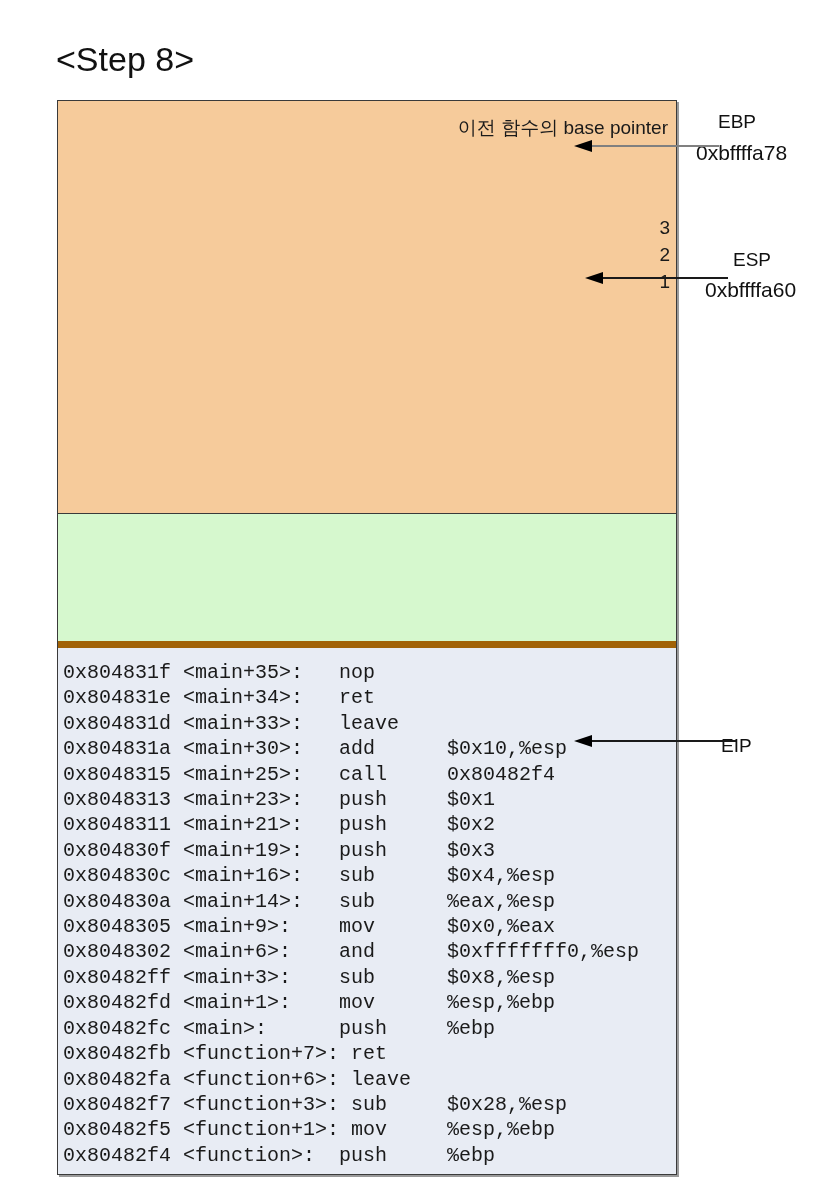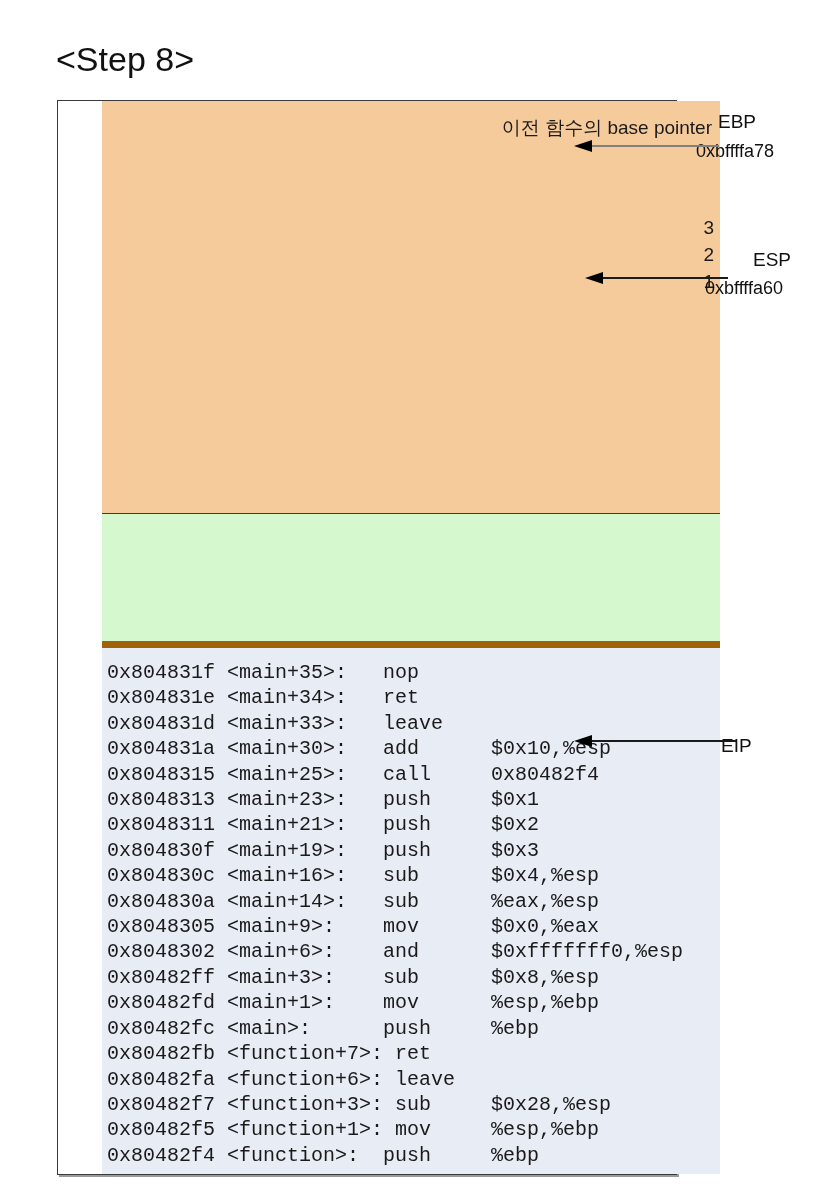--- a/index.html
+++ b/index.html
@@ -29,21 +29,21 @@
   .stack-box {
     position: absolute;
     left: 57px;
     top: 100px;
     width: 620px;
     height: 1075px;
     border: 1px solid #3a3a3a;
     box-shadow: 2px 2px 0 #9a9a9a;
     background: #ffffff;
   }
-  .sec { position: relative; width: 100%; margin-left: 44px; }
+  .sec { position: relative; width: 100%; }
   .sec-prev-frame {
     height: 412px;
     background: #f6cb9b;
   }
   .sec-buffer {
     height: 128px;
     background: #d6f8ce;
     border-top: 1px solid #3a3a3a;
   }
   .sec-disasm {
@@ -86,27 +86,27 @@
 
   
   .reg-name {
     position: absolute;
     font-size: 19px;
     color: #111111;
     white-space: nowrap;
   }
   .reg-addr {
     position: absolute;
-    font-size: 18px;
+    font-size: 21px;
     color: #111111;
     white-space: nowrap;
   }
   #ebp-name { left: 718px; top: 111px; }
   #ebp-addr { left: 696px; top: 141px; }
-  #esp-name { left: 733px; top: 249px; margin-left: 20px; }
+  #esp-name { left: 733px; top: 249px; }
   #esp-addr { left: 705px; top: 278px; }
   #eip-name { left: 721px; top: 728px; margin-top: 7px; }
 
   
   .arrow-line {
     position: absolute;
     height: 2px;
   }
   .arrow-head {
     position: absolute;

